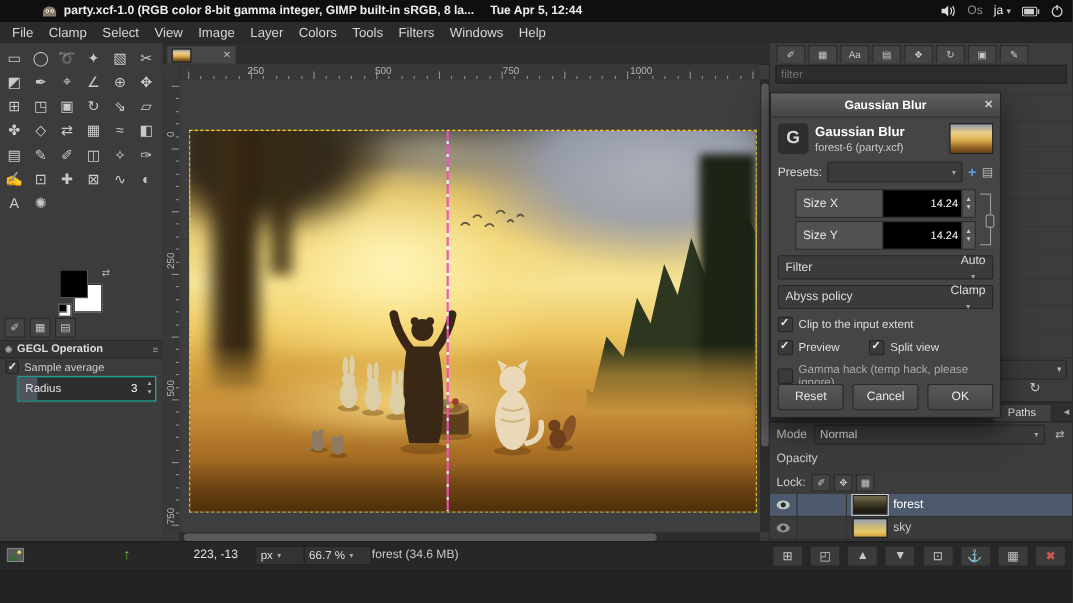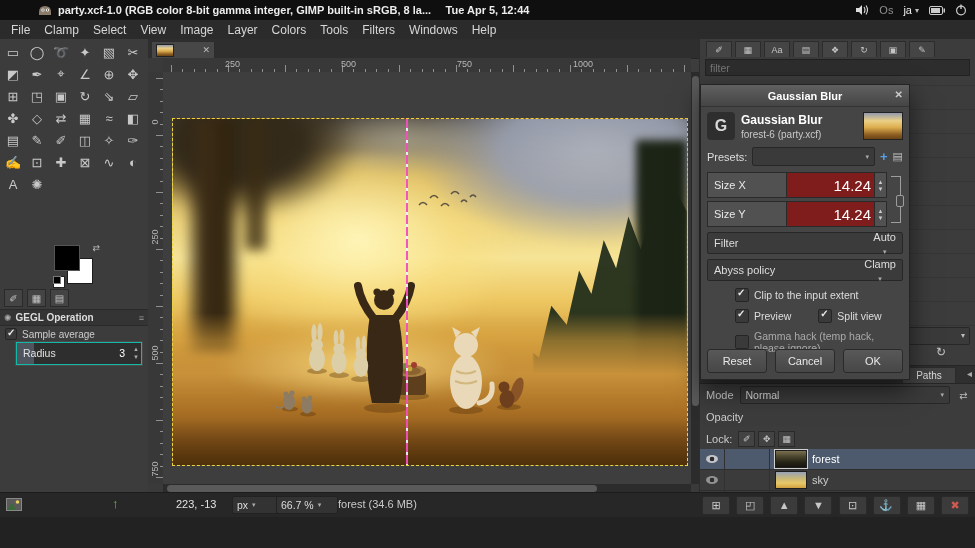--- a/index.html
+++ b/index.html
@@ -134,31 +134,31 @@
   .dlg-head{display:flex;align-items:center;gap:6px;}
   .gegl-logo{width:28px;height:28px;background:#2e2e2e;border-radius:4px;display:flex;align-items:center;justify-content:center;font-size:16px;font-weight:bold;color:#d8d8d8;flex:none;}
   .dlg-head .txt{flex:1;min-width:0;}
   .dlg-h1{font-size:12px;font-weight:bold;color:#fff;}
   .dlg-h2{font-size:10px;color:#c9c9c9;margin-top:2px;}
   .dlg-thumb{width:38px;height:26px;border:1px solid #222;flex:none;}
   .presets-row{display:flex;align-items:center;gap:5px;margin-top:7px;}
   .presets-row .combo{height:17px;}
   .plusbtn{color:#5aa0e8;font-weight:bold;font-size:13px;}
   .listbtn{color:#bbb;font-size:11px;}
-  .sizes{position:relative;padding-right:16px;margin-top:6px;}
+  .sizes{position:relative;padding-right:16px;margin-top:6px;margin-left:16px;}
   .size-row{display:flex;height:24px;margin:3px 0;border:1px solid #2a2a2a;}
   .size-label{width:72px;background:#515151;color:#e8e8e8;display:flex;align-items:center;padding-left:6px;font-size:11px;border-right:1px solid #2a2a2a;flex:none;}
-  .size-value{flex:1;background:#7f1d1d;color:#fff;display:flex;align-items:center;justify-content:flex-end;padding-right:3px;font-size:15px;}
+  .size-value{flex:1;background:#000000;color:#fff;display:flex;align-items:center;justify-content:flex-end;padding-right:3px;font-size:10px;}
   .spincol{width:11px;background:#515151;border-left:1px solid #2a2a2a;display:flex;flex-direction:column;align-items:center;justify-content:center;font-size:6px;color:#ccc;gap:1px;flex:none;}
   .chain{position:absolute;right:2px;top:4px;bottom:4px;width:9px;border:1px solid #9d9d9d;border-left:none;}
   .chain::after{content:"";position:absolute;right:-4px;top:50%;margin-top:-5px;width:6px;height:10px;background:#454545;border:1px solid #9d9d9d;border-radius:2px;}
   .combo-row{height:20px;margin-top:5px;background:#3b3b3b;border:1px solid #272727;border-radius:2px;display:flex;align-items:center;padding:0 6px;font-size:11px;color:#ddd;}
   .combo-row .val{margin-left:auto;display:flex;align-items:center;gap:5px;flex-direction:column;}
   .combo-row .caret{font-size:7px;color:#aaa;}
-  .chk-row{display:flex;align-items:center;gap:5px;margin-top:7px;font-size:10.5px;color:#ddd;margin-left:28px;}
+  .chk-row{display:flex;align-items:center;gap:5px;margin-top:7px;font-size:10.5px;color:#ddd;}
   .chk-row.two{gap:5px;}
   .chk-group{display:flex;align-items:center;gap:5px;}
   .chk-group+.chk-group{margin-left:22px;align-items:center;}
   .cb{width:12px;height:12px;background:#3a3a3a;border:1px solid #252525;border-radius:2px;position:relative;display:inline-block;flex:none;}
   .cb.sm{width:10px;height:10px;}
   .cb.on::after{content:"✓";position:absolute;left:1px;top:-2px;font-size:10px;color:#ececec;font-weight:bold;}
   .dim-label{color:#aaa;}
   .dlg-buttons{position:absolute;left:6px;right:6px;bottom:6px;display:flex;gap:8px;}
   .dbtn{flex:1;height:22px;background:linear-gradient(#585858,#474747);border:1px solid #2a2a2a;border-radius:3px;color:#e8e8e8;font-size:11px;font-family:inherit;display:flex;align-items:center;justify-content:center;}
 </style>

